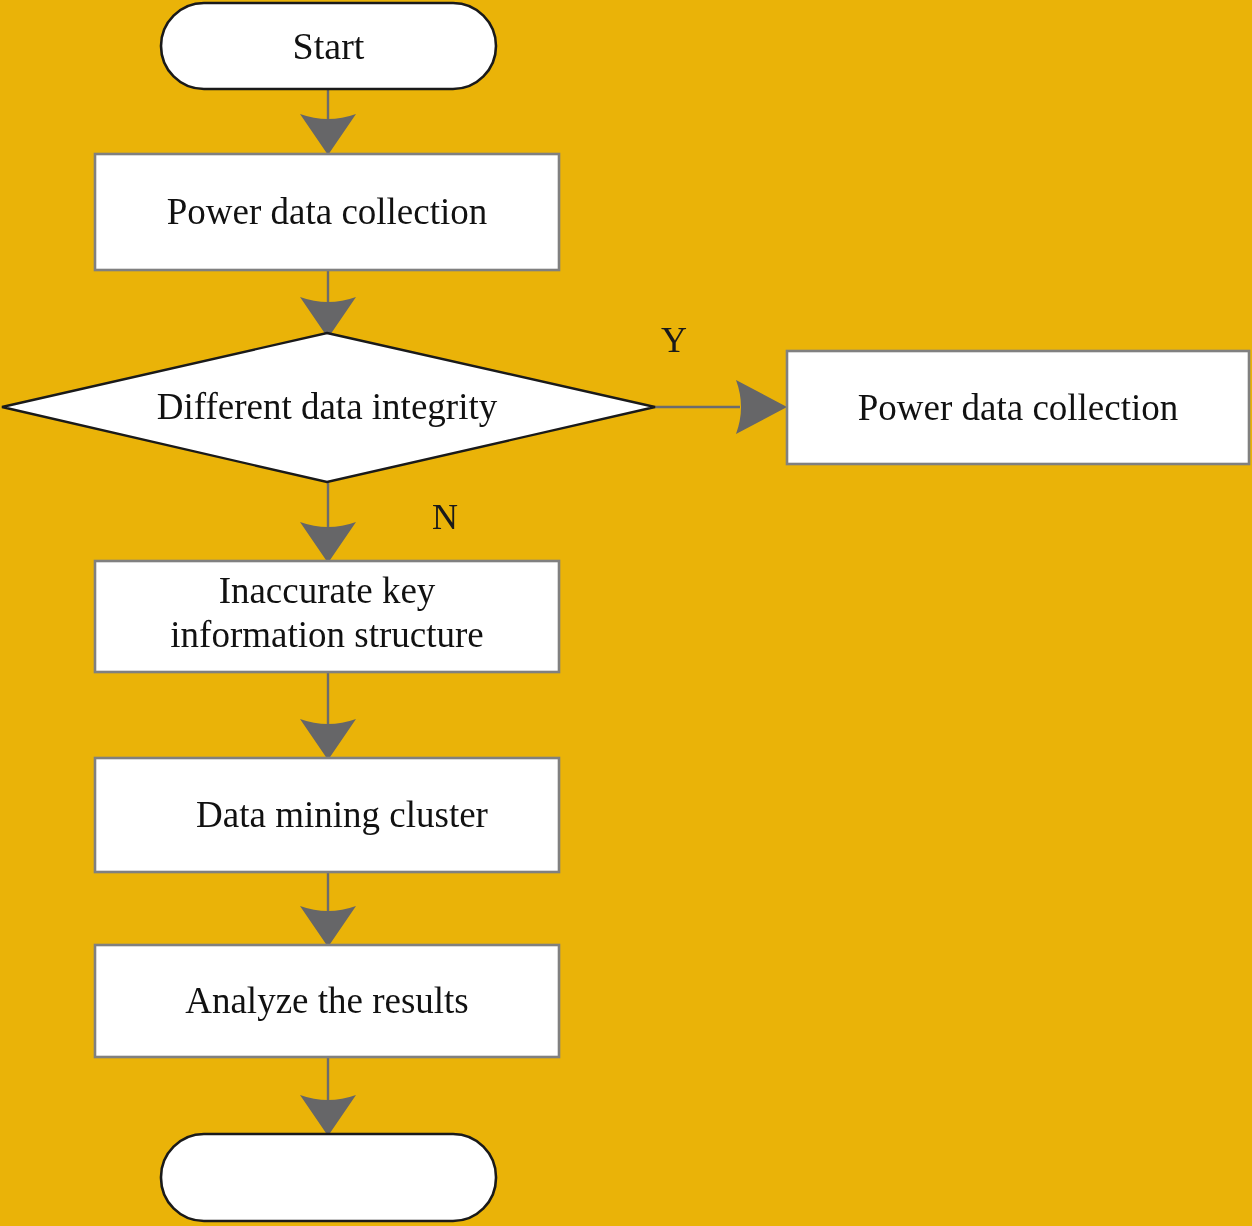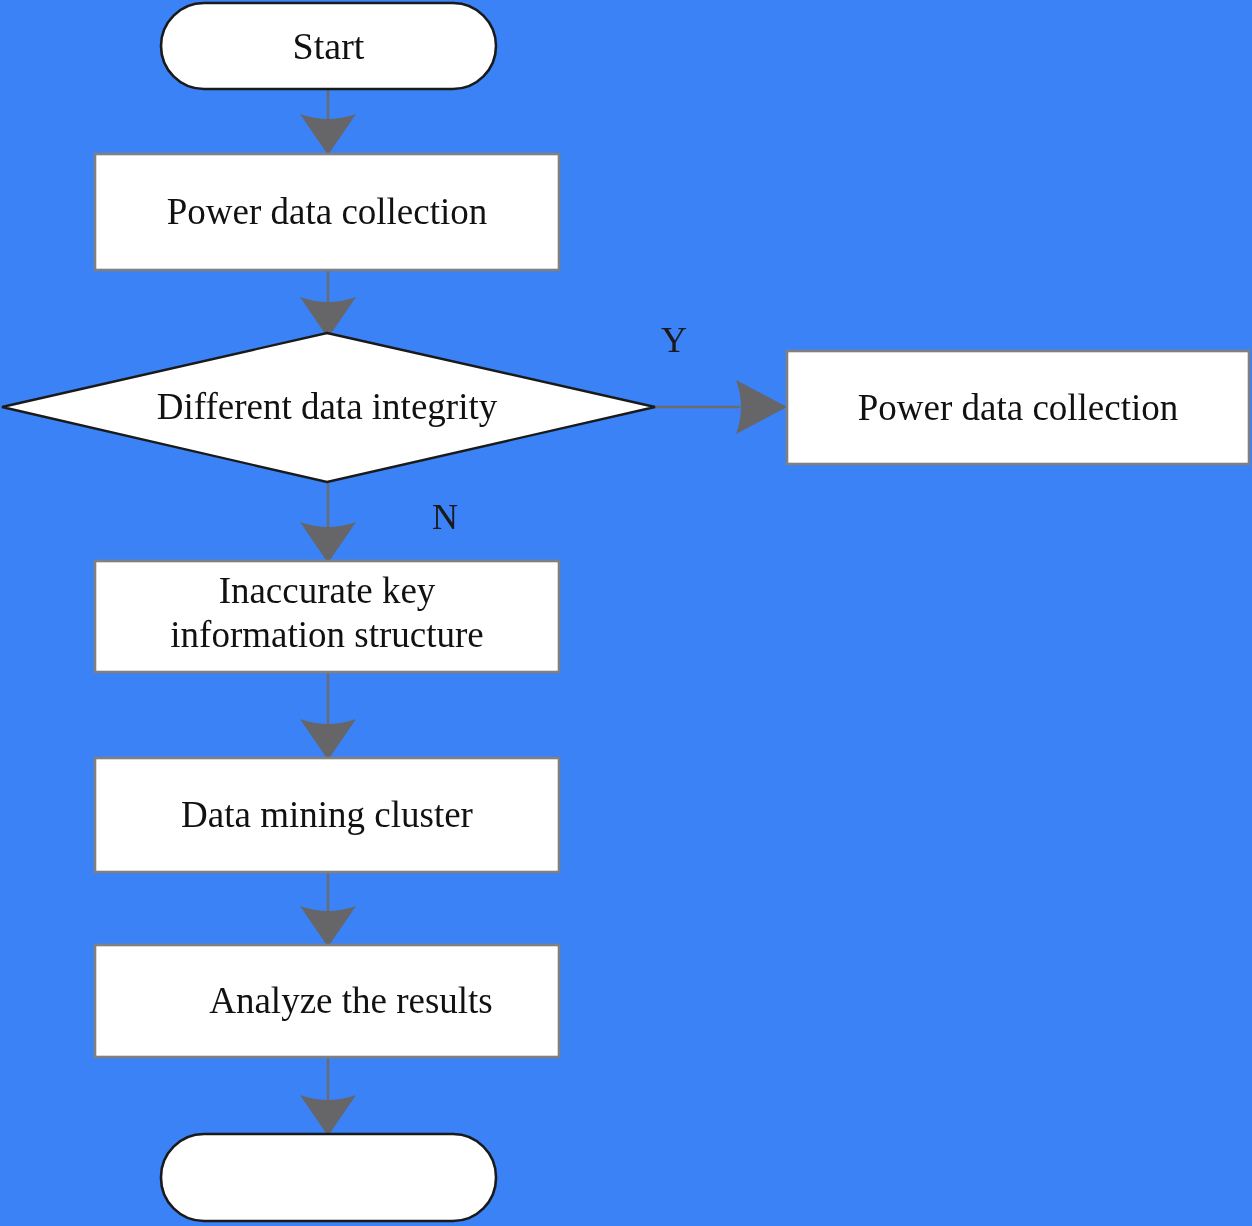--- a/index.html
+++ b/index.html
@@ -10,21 +10,21 @@
   body {
     width: 1252px;
     height: 1226px;
     font-family: "Liberation Serif", "DejaVu Serif", serif;
     overflow: hidden;
   }
   #flowchart-root {
     position: relative;
     width: 1252px;
     height: 1226px;
-    background: #3b82f6;
+    background: #eab308;
   }
   svg.flow-canvas {
     position: absolute;
     left: 0;
     top: 0;
     width: 1252px;
     height: 1226px;
     display: block;
   }
   .node-label {
@@ -100,22 +100,22 @@
 
   <div class="node-label process-label" style="left:95px; top:154px; width:464px; height:116px;">Power data collection</div>
 
   <div class="node-label decision-label" style="left:47px; top:374px; width:560px; height:66px;">Different data integrity</div>
 
   <div class="node-label process-label" style="left:787px; top:351px; width:462px; height:113px;">Power data collection</div>
 
   <div class="node-label process-label" style="left:95px; top:561px; width:464px; height:103px;">Inaccurate key
 information structure</div>
 
-  <div class="node-label process-label" style="left:95px; top:758px; width:464px; height:114px;">Data mining cluster</div>
+  <div class="node-label process-label" style="left:110px; top:758px; width:464px; height:114px;">Data mining cluster</div>
 
-  <div class="node-label process-label" style="left:95px; top:945px; width:464px; height:112px;margin-left:24px;">Analyze the results</div>
+  <div class="node-label process-label" style="left:95px; top:945px; width:464px; height:112px;">Analyze the results</div>
 
 
   <div class="branch-label" style="left:653px; top:322px; width:42px;">Y</div>
 
   <div class="branch-label" style="left:424px; top:499px; width:42px;">N</div>
 
 </div>
 
 </body></html>

